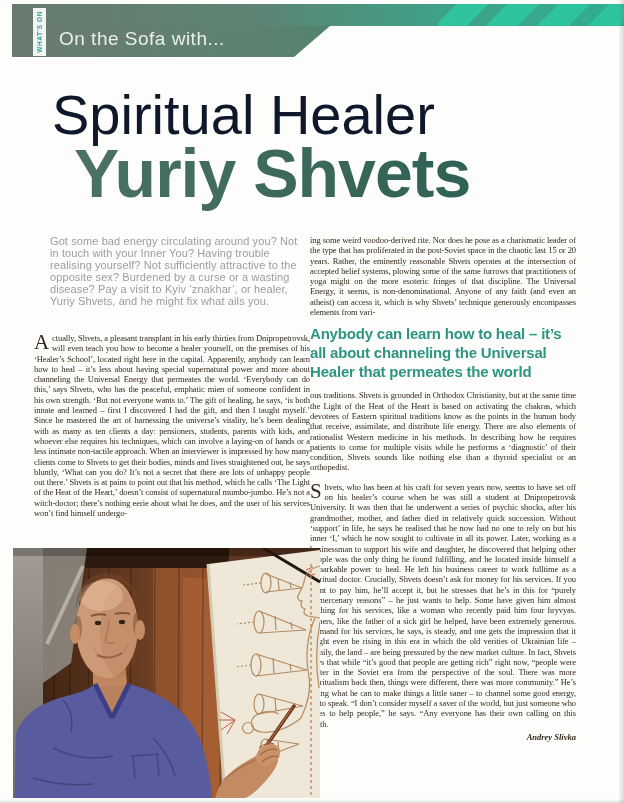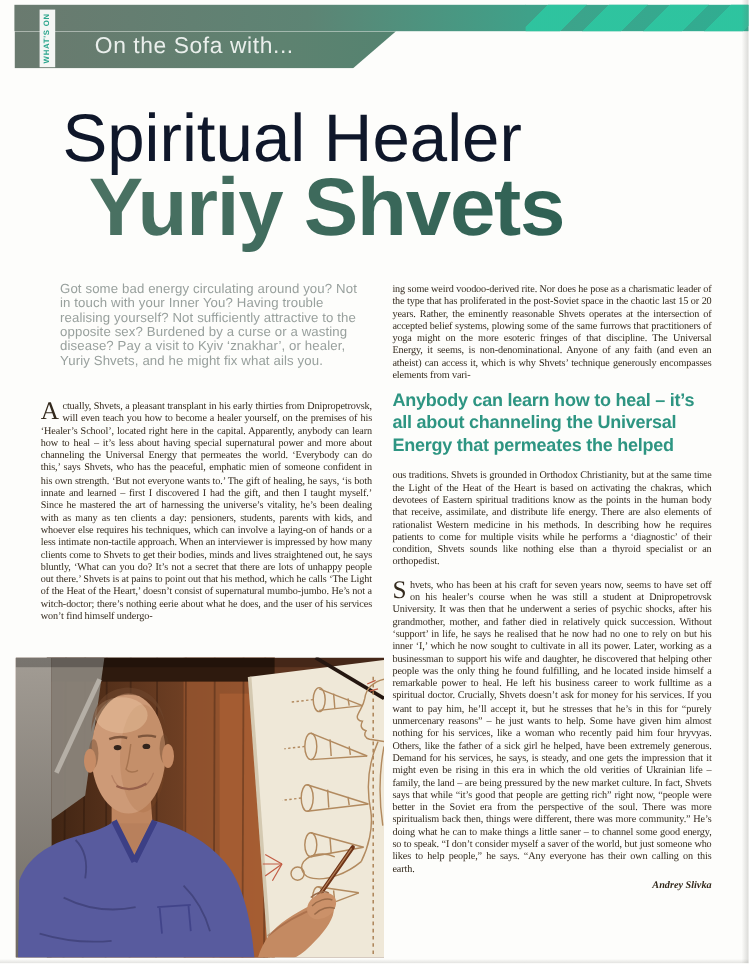--- a/index.html
+++ b/index.html
@@ -24,21 +24,21 @@
   .vlabel-box{
     position:absolute;left:33px;top:8px;width:13px;height:48px;background:#f4f6f4;
     display:flex;align-items:center;justify-content:center;
   }
   .vlabel{
     writing-mode:vertical-rl;transform:rotate(180deg);
     font-size:6.5px;font-weight:bold;color:#2aa58c;letter-spacing:.6px;white-space:nowrap;
   }
   .kicker{
     position:absolute;left:59px;top:28px;font-size:19px;font-weight:300;
-    color:#eaefec;letter-spacing:.5px;margin-left:20px;
+    color:#eaefec;letter-spacing:.5px;
   }
   
   .title1{
     position:absolute;left:52px;top:82px;font-size:56px;font-weight:100;
     color:#0f172a;letter-spacing:0;white-space:nowrap;
   }
   .title2{
     position:absolute;left:74px;top:134px;font-size:68px;font-weight:bold;letter-spacing:-1px;
     background:linear-gradient(90deg,#4b7263,#2f6154);
     -webkit-background-clip:text;background-clip:text;color:transparent;white-space:nowrap;
@@ -48,21 +48,21 @@
     position:absolute;left:50px;top:236px;width:258px;
     font-size:11px;line-height:11.9px;color:#98a09d;letter-spacing:.1px;
   }
   
   .bodytext{
     font-family:"Liberation Serif","DejaVu Serif",serif;
     font-size:8.5px;line-height:10.3px;color:#33291c;text-align:justify;
     letter-spacing:-0.1px;
   }
   .col1{position:absolute;left:34px;top:333px;width:276px;}
-  .col2{position:absolute;left:327px;top:235px;width:266px;}
+  .col2{position:absolute;left:310px;top:235px;width:266px;}
   .dropcap{
     float:left;font-size:21px;line-height:17px;padding:1px 3px 0 0;
     font-family:"Liberation Serif","DejaVu Serif",serif;color:#33291c;
   }
   .pullquote{
     margin:7px 0 9px 0;font-family:"Liberation Sans","DejaVu Sans",sans-serif;
     font-size:15px;line-height:19px;font-weight:bold;color:#2e9582;text-align:left;
     letter-spacing:-0.2px;
   }
   .para3{margin-top:9px;}
@@ -95,21 +95,21 @@
   <div class="title2">Yuriy Shvets</div>
 
   <div class="intro">Got some bad energy circulating around you? Not in touch with your Inner You? Having trouble realising yourself? Not sufficiently attractive to the opposite sex? Burdened by a curse or a wasting disease? Pay a visit to Kyiv ‘znakhar’, or healer, Yuriy Shvets, and he might fix what ails you.</div>
 
   <div class="col1 bodytext">
     <span class="dropcap">A</span><span>ctually, Shvets, a pleasant transplant in his early thirties from Dnipropetrovsk, will even teach you how to become a healer yourself, on the premises of his ‘Healer’s School’, located right here in the capital. Apparently, anybody can learn how to heal – it’s less about having special supernatural power and more about channeling the Universal Energy that permeates the world. ‘Everybody can do this,’ says Shvets, who has the peaceful, emphatic mien of someone confident in his own strength. ‘But not everyone wants to.’ The gift of healing, he says, ‘is both innate and learned – first I discovered I had the gift, and then I taught myself.’ Since he mastered the art of harnessing the universe’s vitality, he’s been dealing with as many as ten clients a day: pensioners, students, parents with kids, and whoever else requires his techniques, which can involve a laying-on of hands or a less intimate non-tactile approach. When an interviewer is impressed by how many clients come to Shvets to get their bodies, minds and lives straightened out, he says bluntly, ‘What can you do? It’s not a secret that there are lots of unhappy people out there.’ Shvets is at pains to point out that his method, which he calls ‘The Light of the Heat of the Heart,’ doesn’t consist of supernatural mumbo-jumbo. He’s not a witch-doctor; there’s nothing eerie about what he does, and the user of his services won’t find himself undergo-</span>
   </div>
 
   <div class="col2">
     <div class="bodytext">ing some weird voodoo-derived rite. Nor does he pose as a charismatic leader of the type that has proliferated in the post-Soviet space in the chaotic last 15 or 20 years. Rather, the eminently reasonable Shvets operates at the intersection of accepted belief systems, plowing some of the same furrows that practitioners of yoga might on the more esoteric fringes of that discipline. The Universal Energy, it seems, is non-denominational. Anyone of any faith (and even an atheist) can access it, which is why Shvets’ technique generously encompasses elements from vari-</div>
-    <div class="pullquote">Anybody can learn how to heal – it’s all about channeling the Universal Energy that permeates the helped</div>
+    <div class="pullquote">Anybody can learn how to heal – it’s all about channeling the Universal Healer that permeates the world</div>
     <div class="bodytext">ous traditions. Shvets is grounded in Orthodox Christianity, but at the same time the Light of the Heat of the Heart is based on activating the chakras, which devotees of Eastern spiritual traditions know as the points in the human body that receive, assimilate, and distribute life energy. There are also elements of rationalist Western medicine in his methods. In describing how he requires patients to come for multiple visits while he performs a ‘diagnostic’ of their condition, Shvets sounds like nothing else than a thyroid specialist or an orthopedist.</div>
     <div class="bodytext para3">
       <span class="dropcap">S</span><span>hvets, who has been at his craft for seven years now, seems to have set off on his healer’s course when he was still a student at Dnipropetrovsk University. It was then that he underwent a series of psychic shocks, after his grandmother, mother, and father died in relatively quick succession. Without ‘support’ in life, he says he realised that he now had no one to rely on but his inner ‘I,’ which he now sought to cultivate in all its power. Later, working as a businessman to support his wife and daughter, he discovered that helping other people was the only thing he found fulfilling, and he located inside himself a remarkable power to heal. He left his business career to work fulltime as a spiritual doctor. Crucially, Shvets doesn’t ask for money for his services. If you want to pay him, he’ll accept it, but he stresses that he’s in this for “purely unmercenary reasons” – he just wants to help. Some have given him almost nothing for his services, like a woman who recently paid him four hryvyas. Others, like the father of a sick girl he helped, have been extremely generous. Demand for his services, he says, is steady, and one gets the impression that it might even be rising in this era in which the old verities of Ukrainian life – family, the land – are being pressured by the new market culture. In fact, Shvets says that while “it’s good that people are getting rich” right now, “people were better in the Soviet era from the perspective of the soul. There was more spiritualism back then, things were different, there was more community.” He’s doing what he can to make things a little saner – to channel some good energy, so to speak. “I don’t consider myself a saver of the world, but just someone who likes to help people,” he says. “Any everyone has their own calling on this earth.</span>
     </div>
     <div class="byline">Andrey Slivka</div>
   </div>
 
   <div class="photo">
     <svg width="307" height="250" viewBox="0 0 307 250">
       <defs>

